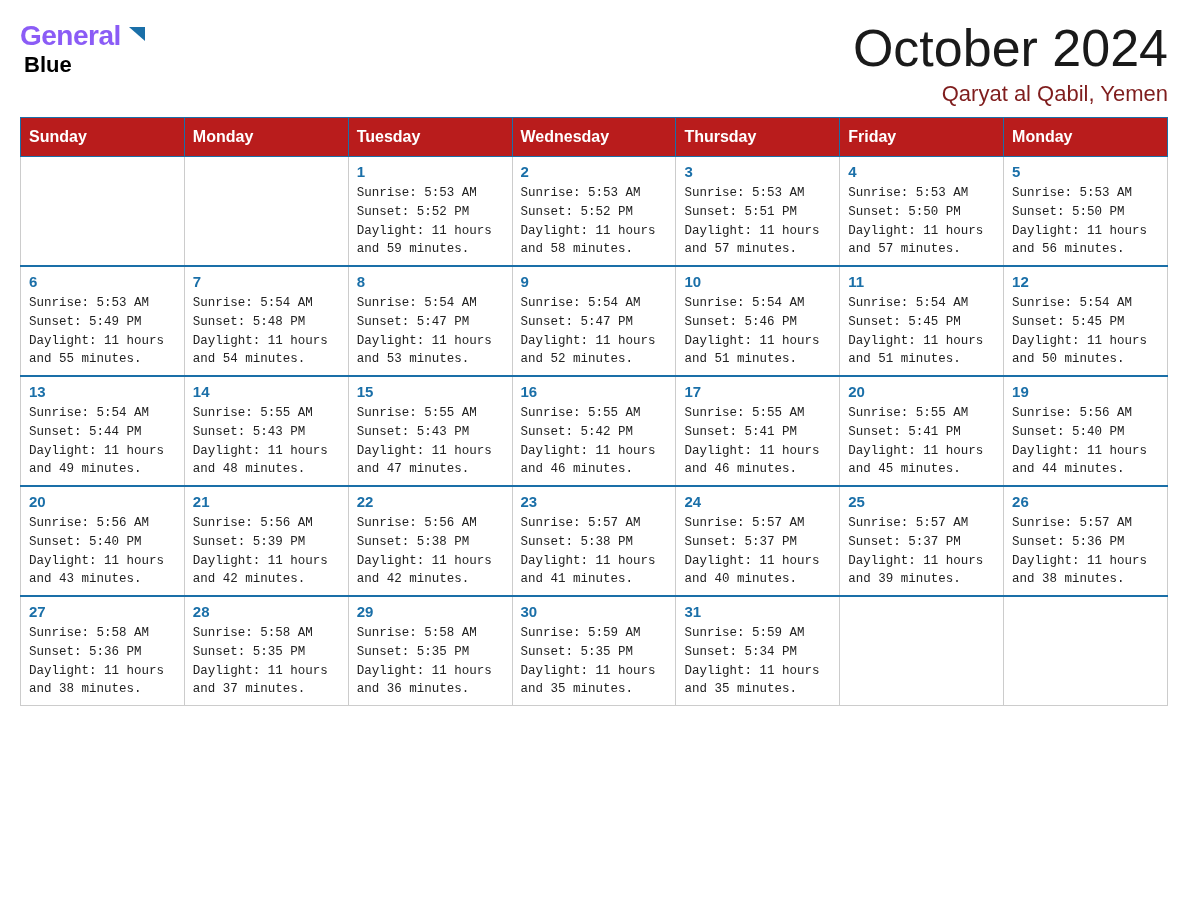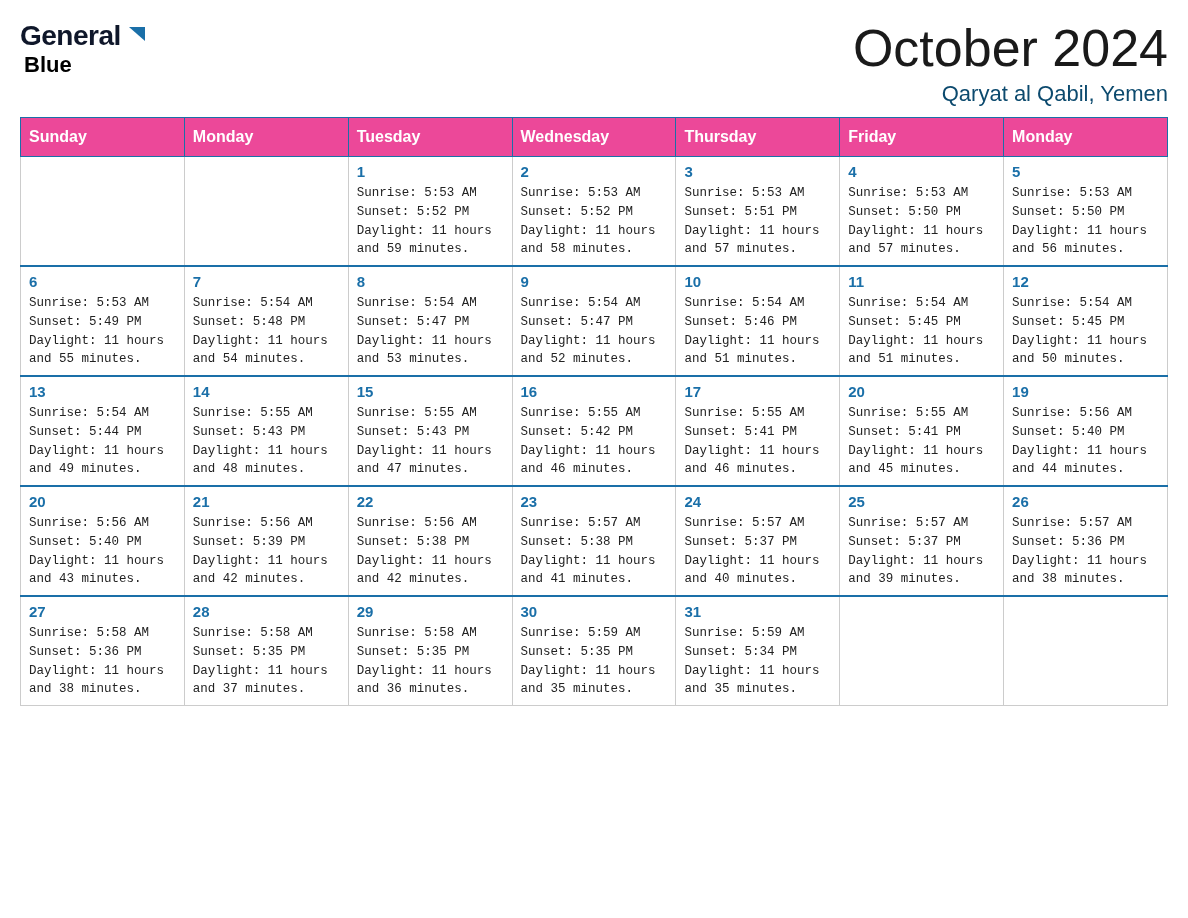--- a/index.html
+++ b/index.html
@@ -17,52 +17,52 @@
       margin-bottom: 10px;
     }
     .logo {
       display: flex;
       flex-direction: column;
       align-items: flex-start;
     }
     .logo-general {
       font-size: 28px;
       font-weight: bold;
-      color: #0f172a;
+      color: #8b5cf6;
       letter-spacing: -0.5px;
     }
     .logo-blue {
       font-size: 22px;
       font-weight: bold;
       color: #000000;
       display: flex;
       align-items: center;
     }
     .title-section {
       text-align: right;
     }
     .main-title {
       font-size: 52px;
       font-weight: 300;
       color: #1a1a1a;
       line-height: 1.1;
     }
     .subtitle {
       font-size: 22px;
-      color: #0c4a6e;
+      color: #7f1d1d;
       font-weight: normal;
       margin-top: 4px;
     }
     .calendar {
       width: 100%;
       border-collapse: collapse;
       margin-top: 8px;
     }
     .calendar th {
-      background-color: #ec4899;
+      background-color: #b91c1c;
       color: #fff;
       font-size: 16px;
       font-weight: bold;
       padding: 10px 8px;
       border: 1px solid #1a6fa8;
       text-align: left;
       margin-top: 43px;
     }
     .calendar td {
       border: 1px solid #ccc;

